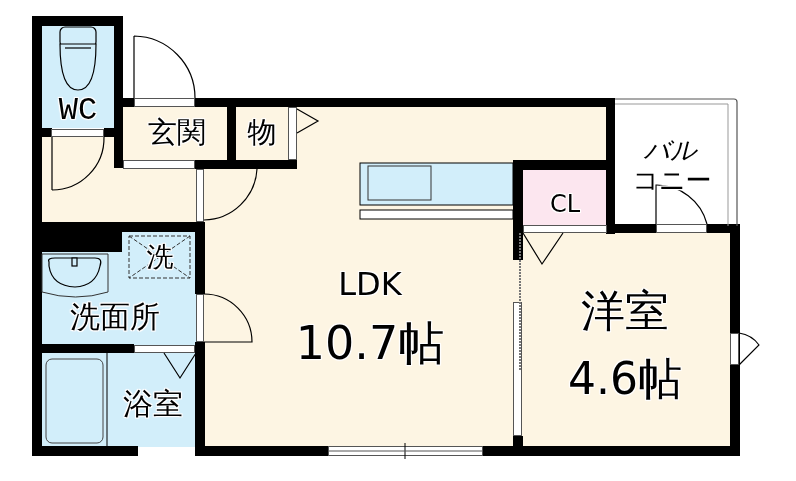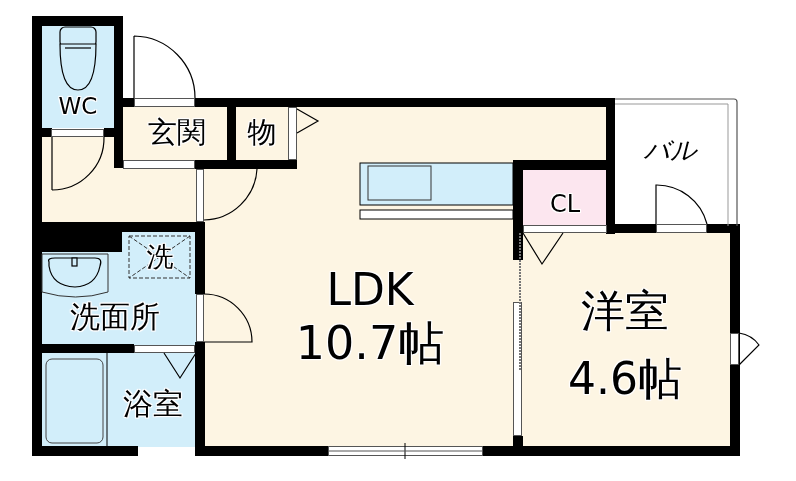--- a/index.html
+++ b/index.html
@@ -136,25 +136,26 @@
       <line x1="107" y1="353" x2="107" y2="446"></line>
       <rect x="46" y="359" width="57" height="84" rx="6" fill="#d2eefa" stroke="#444"></rect>
     </g>
 
     <path d="M164 353 L180 378 L196 353" fill="none" stroke="#000" stroke-width="1.2"></path>
 
     <line x1="405" y1="443" x2="405" y2="459" stroke="#000" stroke-width="1"></line>
     <line x1="329" y1="451" x2="482" y2="451" stroke="#555" stroke-width="1"></line>
   </svg>
 
-  <div class="lbl" style="left:48px;top:95px;width:60px;font-size:23px;">WC</div>
+  <div class="lbl" style="left:48px;top:95px;width:60px;font-size:32px;font-family:Liberation Mono, monospace;">WC</div>
   <div class="lbl" style="left:127px;top:118px;width:100px;font-size:29px;">玄関</div>
   <div class="lbl" style="left:238px;top:118px;width:48px;font-size:29px;">物</div>
-  <div class="lbl" style="left:290px;top:268px;width:160px;font-size:44px;">LDK</div>
+  <div class="lbl" style="left:290px;top:268px;width:160px;font-size:32px;">LDK</div>
   <div class="lbl" style="left:270px;top:320px;width:200px;font-size:46px;">10.7帖</div>
   <div class="lbl" style="left:530px;top:192px;width:70px;font-size:24px;">CL</div>
   <div class="lbl" style="left:630px;top:137px;width:80px;font-size:26px;font-style:italic;">バル</div>
+  <div class="lbl" style="left:626px;top:167px;width:92px;font-size:26px;">コニー</div>
   <div class="lbl" style="left:140px;top:243px;width:40px;font-size:27px;">洗</div>
   <div class="lbl" style="left:50px;top:302px;width:130px;font-size:30px;">洗面所</div>
   <div class="lbl" style="left:112px;top:381px;width:82px;font-size:30px;margin-top:8px;">浴室</div>
   <div class="lbl" style="left:560px;top:289px;width:130px;font-size:44px;">洋室</div>
   <div class="lbl" style="left:545px;top:357px;width:160px;font-size:44px;">4.6帖</div>
 </div>
 
 </body></html>

